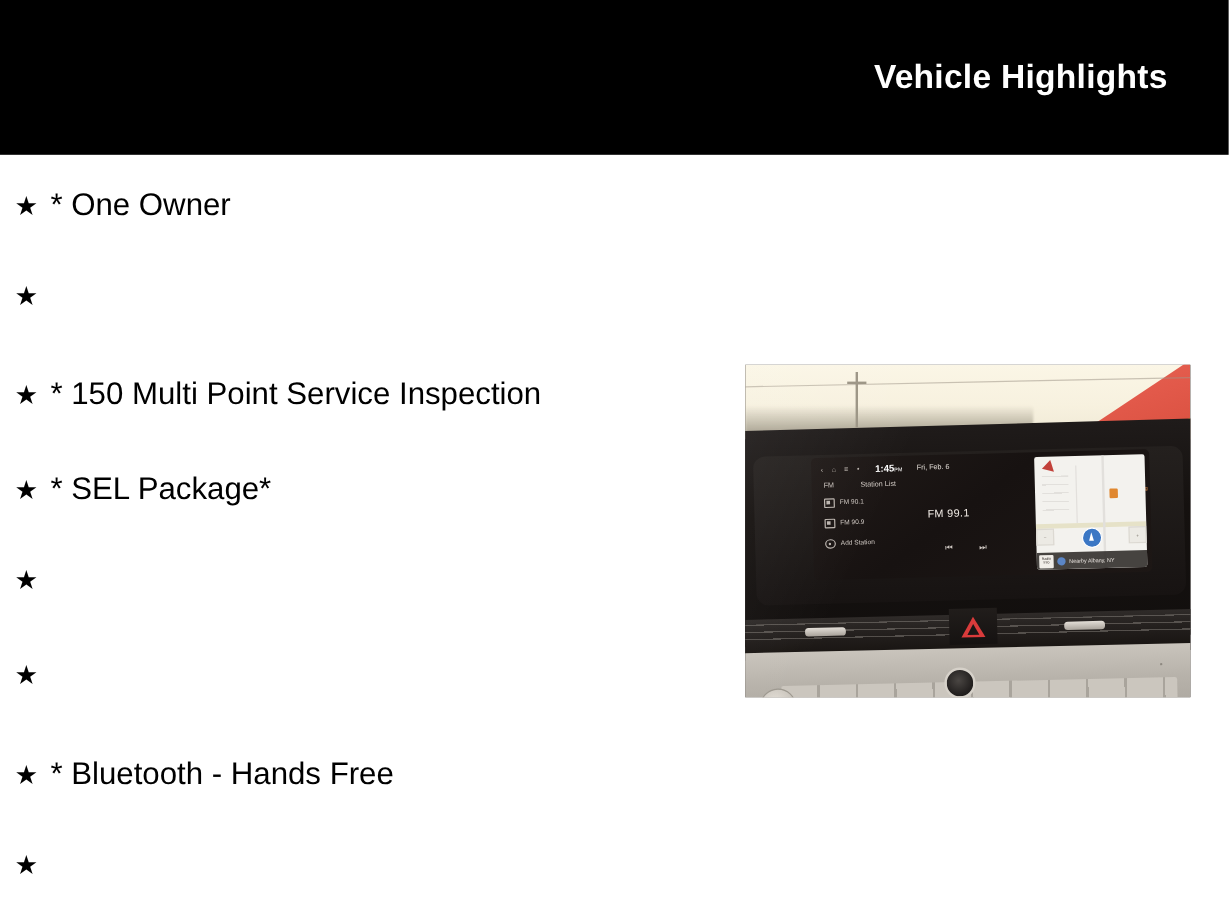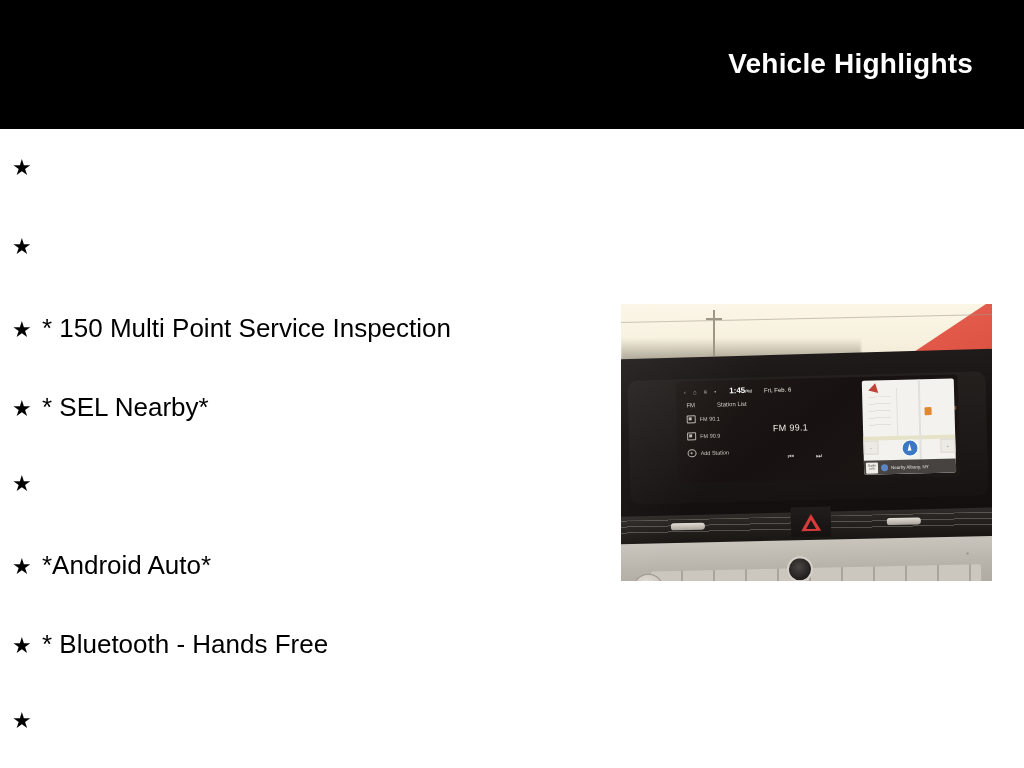--- a/index.html
+++ b/index.html
@@ -578,38 +578,38 @@
 </head>
 <body>
 
 <div class="header-bar">
   <div class="header-title">Vehicle Highlights</div>
 </div>
 
 <ul class="highlights-list">
   <li class="highlight-item">
     <span class="bullet-star">★</span>
+    <span class="highlight-text">* One Owner</span>
   </li>
   <li class="highlight-item">
     <span class="bullet-star">★</span>
   </li>
   <li class="highlight-item">
     <span class="bullet-star">★</span>
     <span class="highlight-text">* 150 Multi Point Service Inspection</span>
   </li>
   <li class="highlight-item">
     <span class="bullet-star">★</span>
-    <span class="highlight-text">* SEL Nearby*</span>
+    <span class="highlight-text">* SEL Package*</span>
   </li>
   <li class="highlight-item">
     <span class="bullet-star">★</span>
   </li>
   <li class="highlight-item">
     <span class="bullet-star">★</span>
-    <span class="highlight-text">*Android Auto*</span>
   </li>
   <li class="highlight-item">
     <span class="bullet-star">★</span>
     <span class="highlight-text">* Bluetooth - Hands Free</span>
   </li>
   <li class="highlight-item">
     <span class="bullet-star">★</span>
   </li>
 </ul>
 

